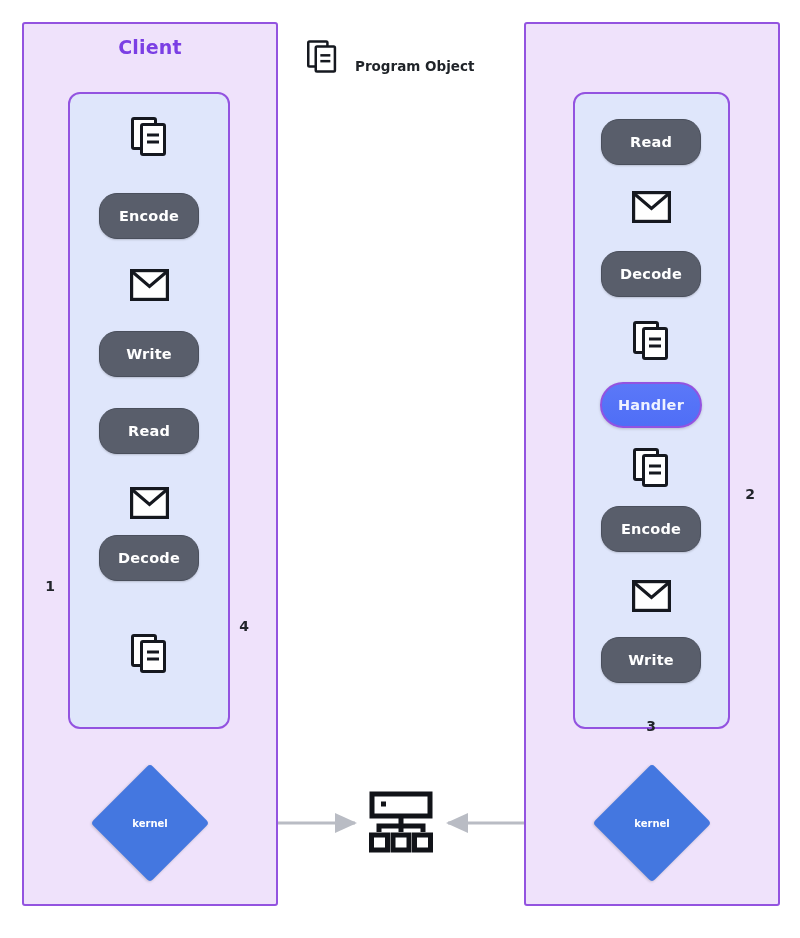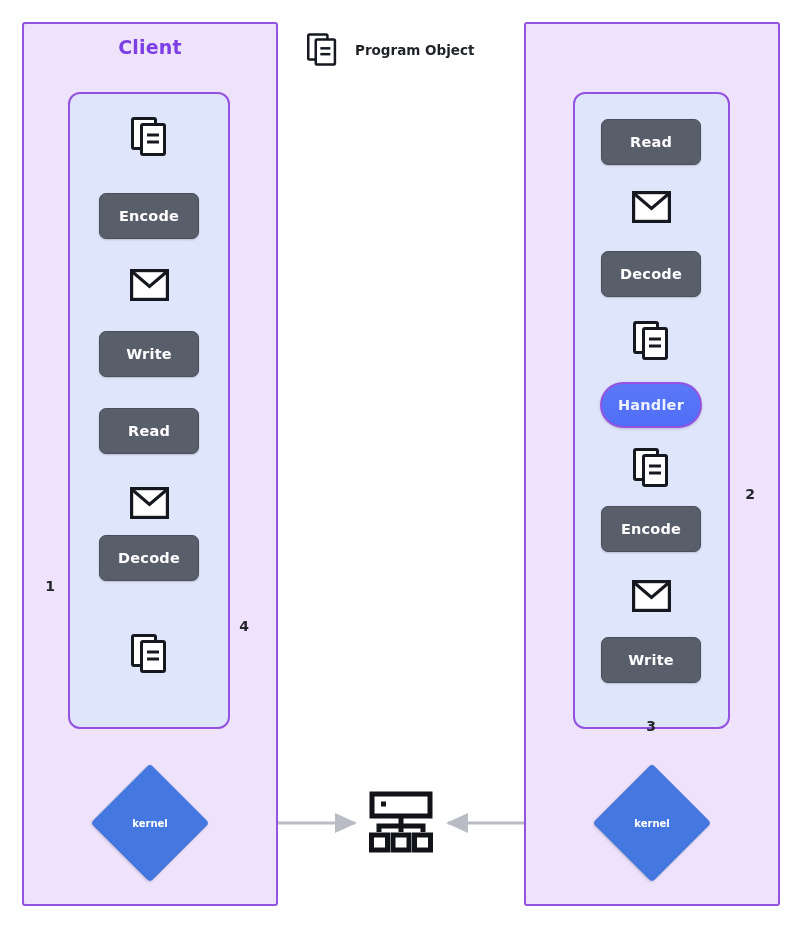--- a/index.html
+++ b/index.html
@@ -26,21 +26,21 @@
   .title-server{color:#3b68e8;}
 
   
   .node{
     position:absolute;box-sizing:border-box;display:flex;
     align-items:center;justify-content:center;
     font-size:14.5px;font-weight:bold;color:#ffffff;
     letter-spacing:.2px;
   }
   .node-gray{
-    background:#595e6b;border:1.5px solid #4a4f5c;border-radius:7px;
+    background:#595e6b;border:1.5px solid #4a4f5c;border-radius:18px;
     box-shadow:0 1px 2px rgba(0,0,0,.18);
   }
   .node-handler{
     background:linear-gradient(180deg,#5b78f8 0%,#4f6ef6 100%);
     border:2px solid #9353e0;border-radius:999px;color:#eef2ff;
     box-shadow:0 1px 3px rgba(0,0,0,.18);
     text-align:right;
   }
 
   
@@ -56,21 +56,21 @@
     color:#ffffff;font-size:10px;font-weight:bold;
   }
 
   
   .icon{position:absolute;display:block;}
   svg{display:block;overflow:visible;}
 
   
   .legend{position:absolute;left:305px;top:26px;width:215px;}
   .legend-row{
-    position:relative;height:48px;display:flex;align-items:center;
+    position:relative;height:48px;display:flex;align-items:flex-end;
   }
   .legend-glyph{
     width:34px;height:34px;display:flex;align-items:center;justify-content:center;
     margin-right:16px;flex:0 0 34px;
   }
   .legend-swatch{width:34px;height:24px;border-radius:6px;}
   .legend-label{font-size:13.5px;font-weight:bold;color:#1f2328;white-space:nowrap;}
 
   
   .edge-num{

